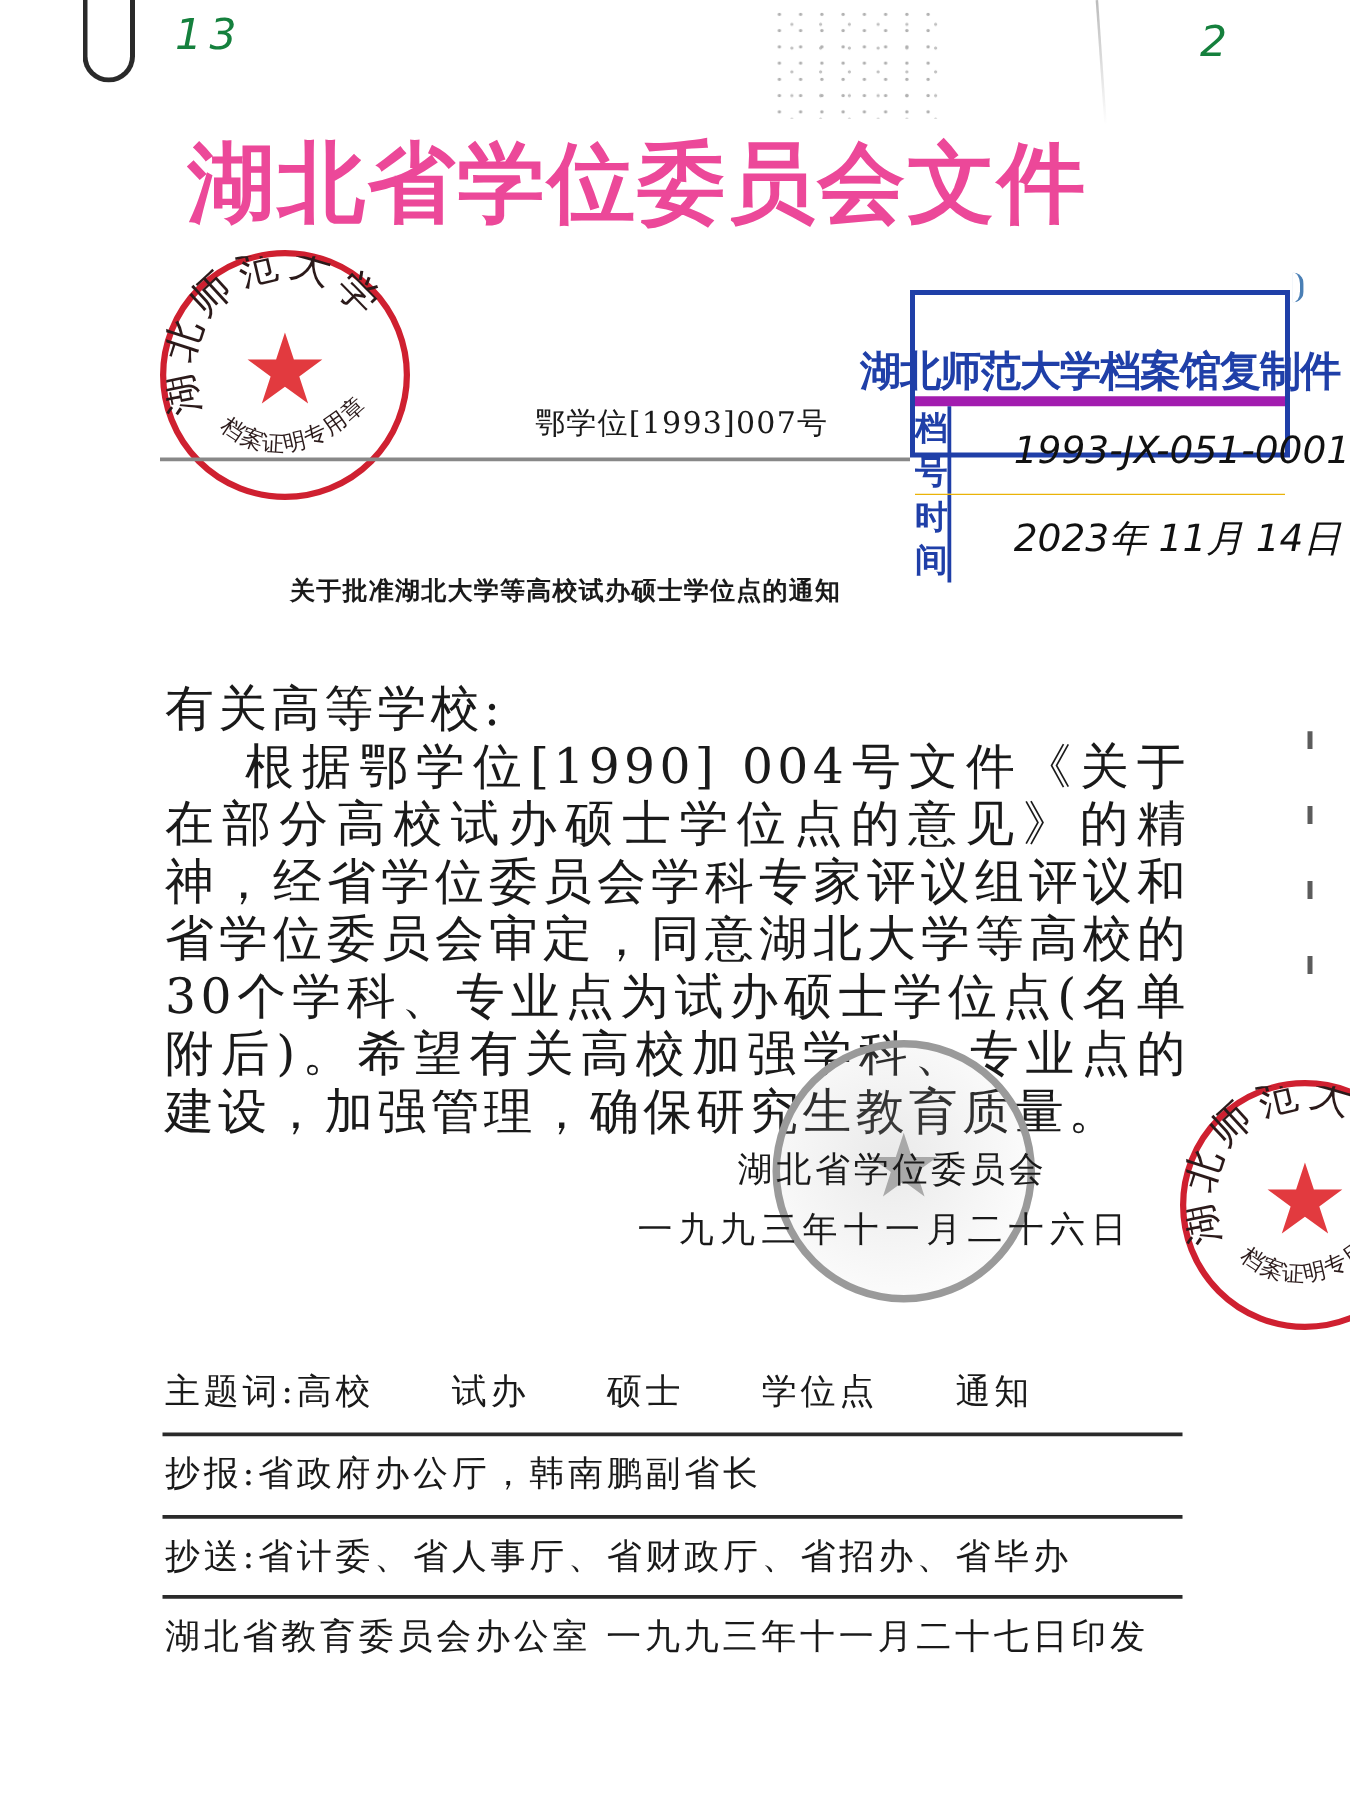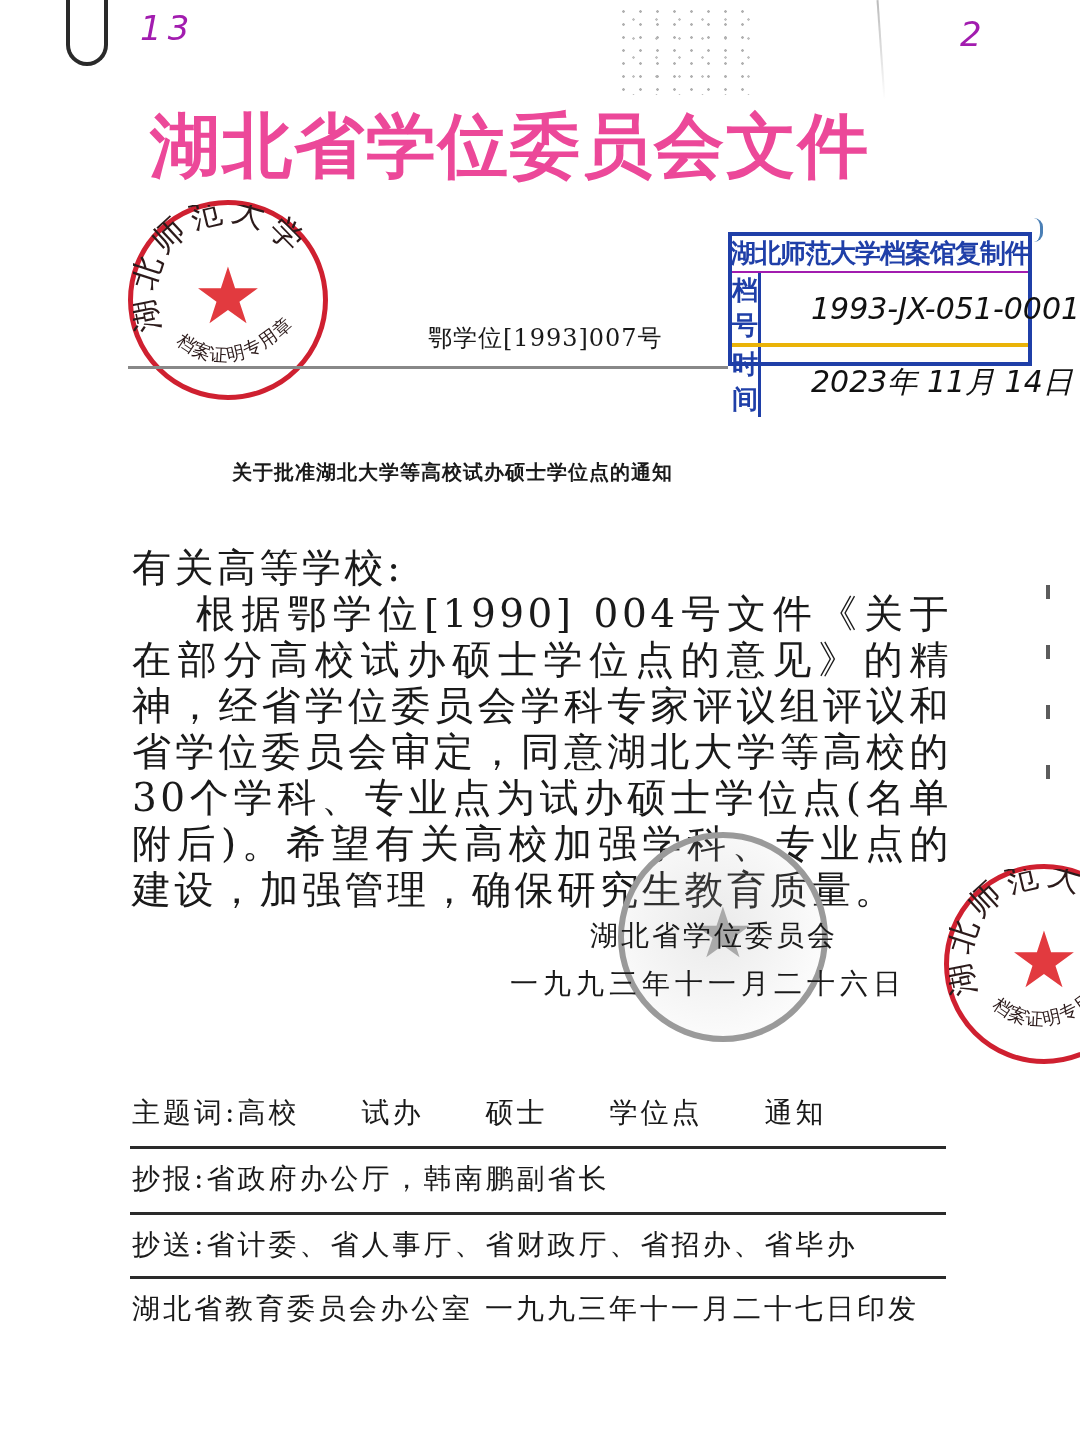--- a/index.html
+++ b/index.html
@@ -21,21 +21,21 @@
     .paperclip {
       left: 66px; top: -40px;
       width: 42px; height: 106px;
       border: 4px solid #2a2a2a;
       border-top: none;
       border-radius: 0 0 22px 22px;
       box-sizing: border-box;
     }
     .handwrite {
       font-family: "DejaVu Sans", sans-serif;
-      color: #a21caf;
+      color: #15803d;
       font-style: italic;
       font-weight: normal;
     }
     .hw-page { left: 140px; top: 8px; font-size: 34px; letter-spacing: 6px; }
     .hw-num  { left: 960px; top: 14px; font-size: 34px; }
 
     .speckles {
       left: 615px; top: 5px; width: 140px; height: 90px;
       background-image:
         radial-gradient(circle, #555 1px, transparent 1.6px),
@@ -71,29 +71,29 @@
     .archive-box {
       left: 728px; top: 232px; width: 304px; height: 134px;
       border: 4px solid #1f3fa8;
       box-sizing: border-box;
       display: flex; flex-direction: column;
       font-family: "DejaVu Sans", sans-serif;
       color: #1f3fa8;
       background: #fff;
     }
     .archive-title {
-      height: 40px; border-bottom: 2px solid #a21caf;
-      font-size: 26px; font-weight: bold;
+      height: 40px; border-bottom: 8px solid #a21caf;
+      font-size: 33px; font-weight: bold;
       display: flex; align-items: center; justify-content: center;
-      white-space: nowrap; letter-spacing: -1px;
+      white-space: nowrap; letter-spacing: -1px; margin-top: 41px;
     }
     .archive-row {
       flex: 1; display: flex; gap: 40px;
     }
-    .archive-row + .archive-row { border-top: 4px solid #eab308; }
+    .archive-row + .archive-row { border-top: 1px solid #eab308; }
     .archive-label {
       width: 66px; border-right: 3px solid #1f3fa8;
       font-size: 26px; font-weight: bold;
       display: flex; align-items: center; justify-content: center;
     }
     .archive-value {
       flex: 1; display: flex; align-items: center; padding-left: 10px;
       font-size: 30px; color: #111; font-style: italic;
       white-space: nowrap;
     }

